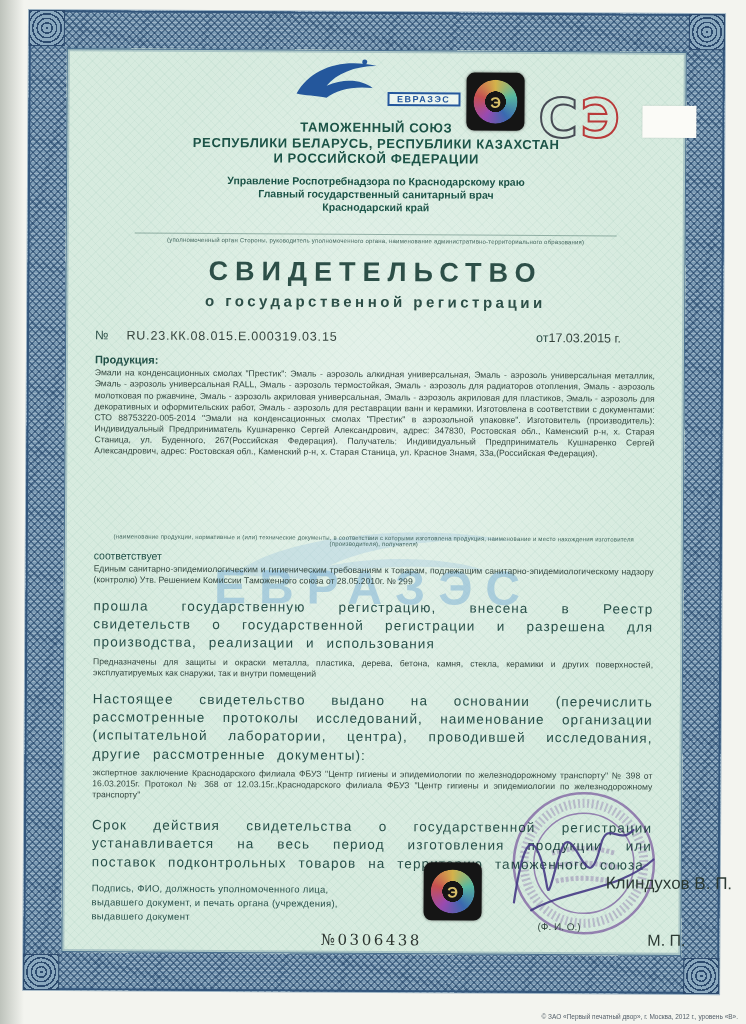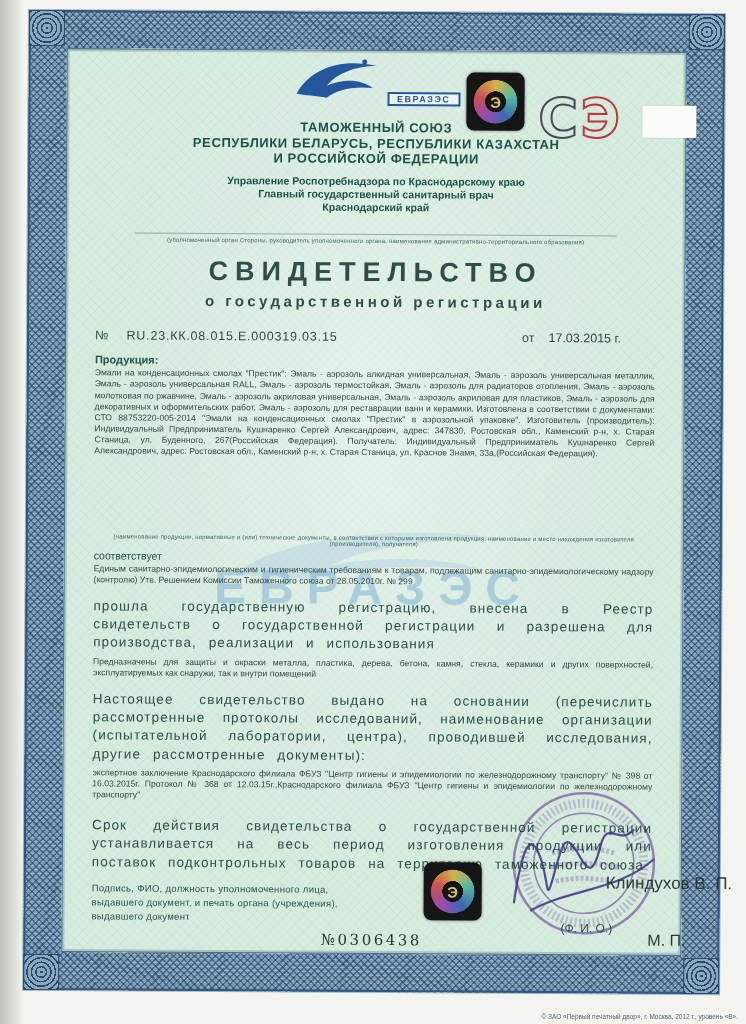--- a/index.html
+++ b/index.html
@@ -44,21 +44,21 @@
   .authority { margin-top:8px; }
   .authority-line { font-size:10.5px; font-weight:bold; line-height:1.25; color:#1c5347; }
   .rule { width:86%; margin:20px auto 0; border-top:1px solid rgba(35,82,73,.4); }
   .caption-sm { font-size:6px; color:#41645c; margin-top:3px; letter-spacing:.2px; }
 
   .title-main { margin-top:13px; font-size:27px; font-weight:bold; letter-spacing:7px; color:#2d4f48; }
   .title-sub { margin-top:5px; font-size:15px; font-weight:600; letter-spacing:3.5px; color:#2d4f48; }
 
   .reg-row { display:flex; align-items:baseline; margin-top:20px; font-size:12.5px; color:#2d4f48; text-align:left; }
   .reg-number { margin-left:18px; color:#36443e; letter-spacing:.8px; }
-  .reg-date-label { margin-left:auto; margin-right:14px; }
+  .reg-date-label { margin-left:auto; }
   .reg-date { margin-right:34px; color:#36443e; }
 
   .product { margin-top:11px; text-align:left; }
   .product-label { font-size:11px; font-weight:bold; }
   .product-text { margin-top:2px; font-size:8.6px; line-height:1.3; text-align:justify; color:#33463f; }
   .product-caption { margin-top:76px; }
 
   .conformity { margin-top:4px; text-align:left; }
   .conformity-label { font-size:10.5px; }
   .conformity-text { margin-top:2px; font-size:8.6px; line-height:1.3; text-align:justify; color:#33463f; }
@@ -90,21 +90,21 @@
   .holo2 { left:426px; top:862px; width:58px; height:58px; }
 
   .se-mark { position:absolute; left:534px; top:86px; z-index:3; }
   .white-patch { position:absolute; left:640px; top:104px; width:54px; height:32px; background:#fbfbf7;
     box-shadow:0 0 2px rgba(0,0,0,.15); z-index:3; }
 
   .stamp { position:absolute; left:506px; top:782px; opacity:.6; mix-blend-mode:multiply; z-index:4; }
   .signature { position:absolute; left:498px; top:806px; transform:rotate(-8deg); z-index:4; }
 
   .official-name { position:absolute; left:608px; top:872px; font-size:17px; color:#2c3a34; z-index:4; }
-  .fio-caption { position:absolute; left:540px; top:920px; font-size:12px; color:#33463f; z-index:4;margin-left:23px; }
+  .fio-caption { position:absolute; left:540px; top:920px; font-size:10px; color:#33463f; z-index:4; }
   .mp-caption { position:absolute; left:650px; top:930px; font-size:16px; color:#2c3a34; z-index:4; }
 
   .copyright { position:absolute; right:8px; bottom:4px; font-size:6.5px; color:#55606a; z-index:6; }
 </style>
 </head>
 <body>
 
 <div class="page">
   <div class="doc">
 

